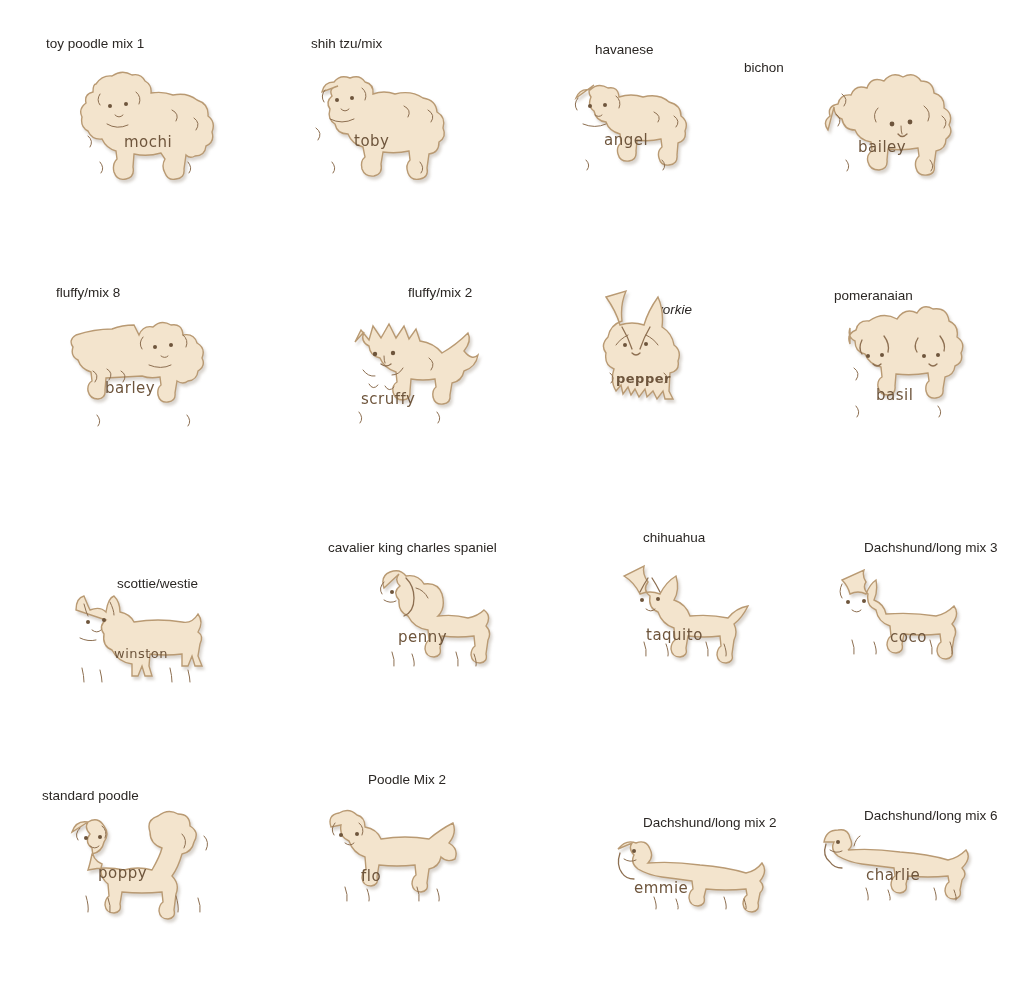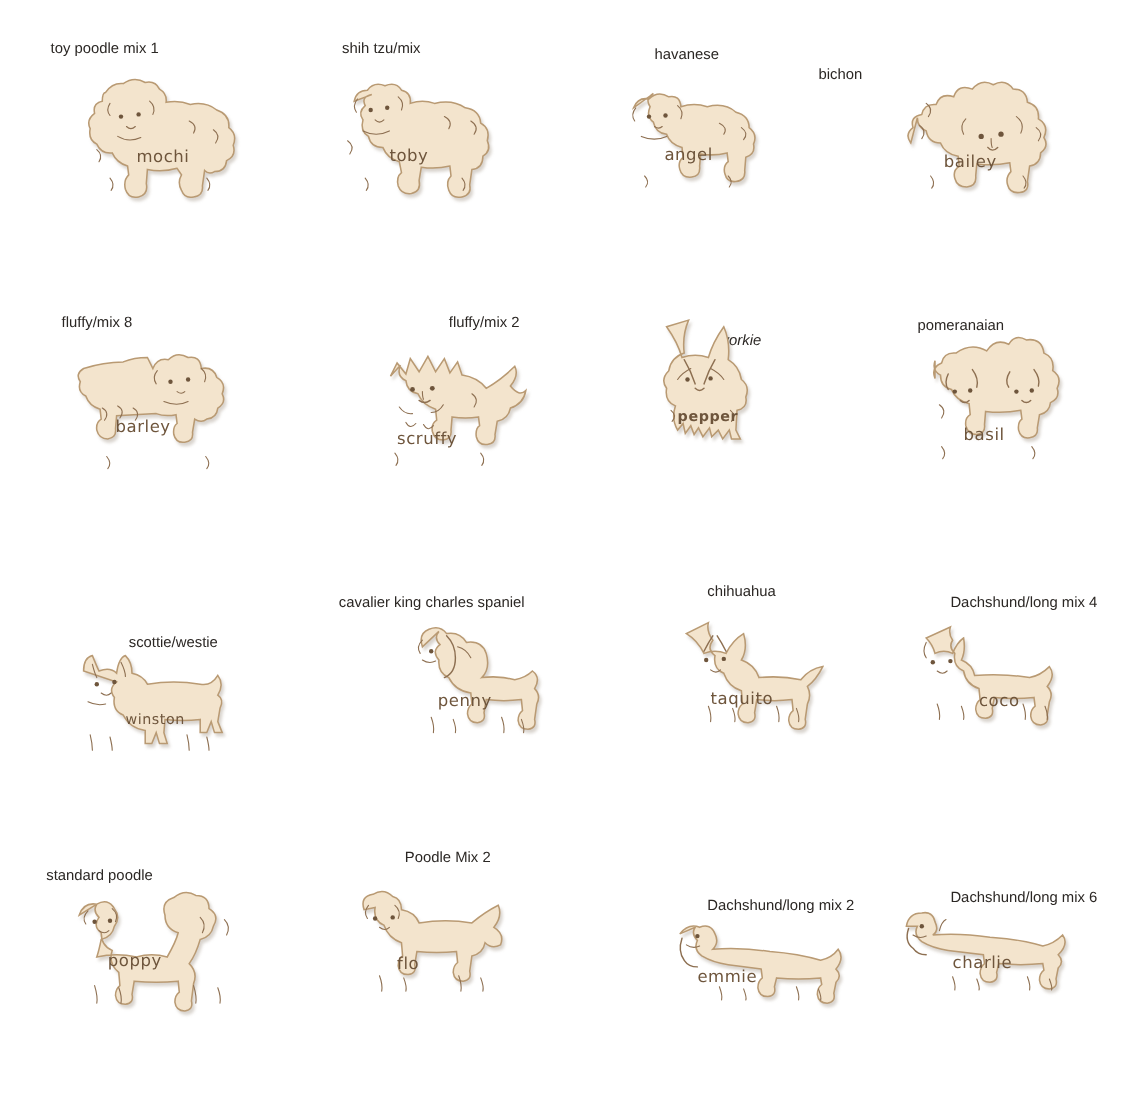--- a/index.html
+++ b/index.html
@@ -249,21 +249,21 @@
         <path class="line thin" d="M22,86 q2,8 2,14"></path>
         <path class="line thin" d="M40,88 q2,8 2,12"></path>
         <path class="line thin" d="M110,86 q2,8 2,14"></path>
         <path class="line thin" d="M128,88 q2,8 2,12"></path>
         <text class="engraved-name small" x="54" y="76">winston</text>
       </svg>
     </div>
   </div>
 
   <div class="item">
-    <div class="item-label" style="left:308px; top:540px;">cavalier king charles spaniel</div>
+    <div class="item-label" style="left:328px; top:540px;">cavalier king charles spaniel</div>
     <div class="dog-wrap" style="left:350px; top:570px;">
       <svg width="155" height="120" viewBox="0 0 155 120">
         <path class="wood-body shadowed" d="M34,18 q-4,-12 6,-16 q10,-4 16,4 q12,-2 18,8 q14,-2 18,10 q4,14 -4,22 q16,-2 30,2 q10,-2 16,-8 q8,6 2,16 q6,6 2,14 l-2,14 q2,8 -6,9 q-8,0 -9,-8 q0,-6 4,-9 l-1,-10 q-16,2 -32,0 l-2,12 q2,8 -6,9 q-8,0 -9,-8 q0,-6 4,-9 l-1,-10 q-14,-2 -20,-14 q-10,-4 -9,-16 q-7,-8 1,-14 q-6,-6 -1,-12 z"></path>
         <path class="line" d="M56,8 q8,8 8,20 q0,14 -10,18"></path>
         <path class="line thin" d="M66,18 q8,2 12,10"></path>
         <circle class="dot" cx="42" cy="22" r="2"></circle>
         <path class="line thin" d="M34,30 q6,4 12,1"></path>
         <path class="line thin" d="M34,12 q-6,6 -2,12"></path>
         <path class="line thin" d="M42,82 q3,8 2,14"></path>
         <path class="line thin" d="M62,84 q3,8 2,12"></path>
@@ -287,21 +287,21 @@
         <path class="line thin" d="M44,80 q3,8 2,14"></path>
         <path class="line thin" d="M66,82 q3,8 2,12"></path>
         <path class="line thin" d="M106,80 q3,8 2,14"></path>
         <path class="line thin" d="M124,82 q3,8 2,12"></path>
         <text class="engraved-name" x="46" y="78">taquito</text>
       </svg>
     </div>
   </div>
 
   <div class="item">
-    <div class="item-label" style="left:864px; top:540px;">Dachshund/long mix 4</div>
+    <div class="item-label" style="left:864px; top:540px;">Dachshund/long mix 3</div>
     <div class="dog-wrap" style="left:812px; top:570px;">
       <svg width="170" height="110" viewBox="0 0 170 110">
         <path class="wood-body shadowed" d="M30,10 q6,6 8,14 q8,-4 16,0 q4,-10 10,-14 q2,12 -2,20 q10,4 12,14 q26,-2 50,2 q10,-2 18,-10 q6,8 -2,18 q6,6 2,14 l-2,12 q2,8 -6,9 q-8,0 -9,-8 q0,-6 4,-9 l-1,-8 q-18,2 -36,0 l-2,10 q2,8 -6,9 q-8,0 -9,-8 q0,-6 4,-9 l-1,-10 q-12,-4 -14,-16 q-10,-4 -8,-16 q-6,-6 -2,-12 q-4,-6 -2,-12 z"></path>
         <circle class="dot" cx="36" cy="32" r="2"></circle>
         <circle class="dot" cx="52" cy="31" r="2"></circle>
         <path class="line thin" d="M40,40 q5,4 9,0"></path>
         <path class="line thin" d="M30,14 q-4,8 0,14"></path>
         <path class="line thin" d="M40,70 q3,8 2,14"></path>
         <path class="line thin" d="M62,72 q3,8 2,12"></path>
         <path class="line thin" d="M118,70 q3,8 2,14"></path>

